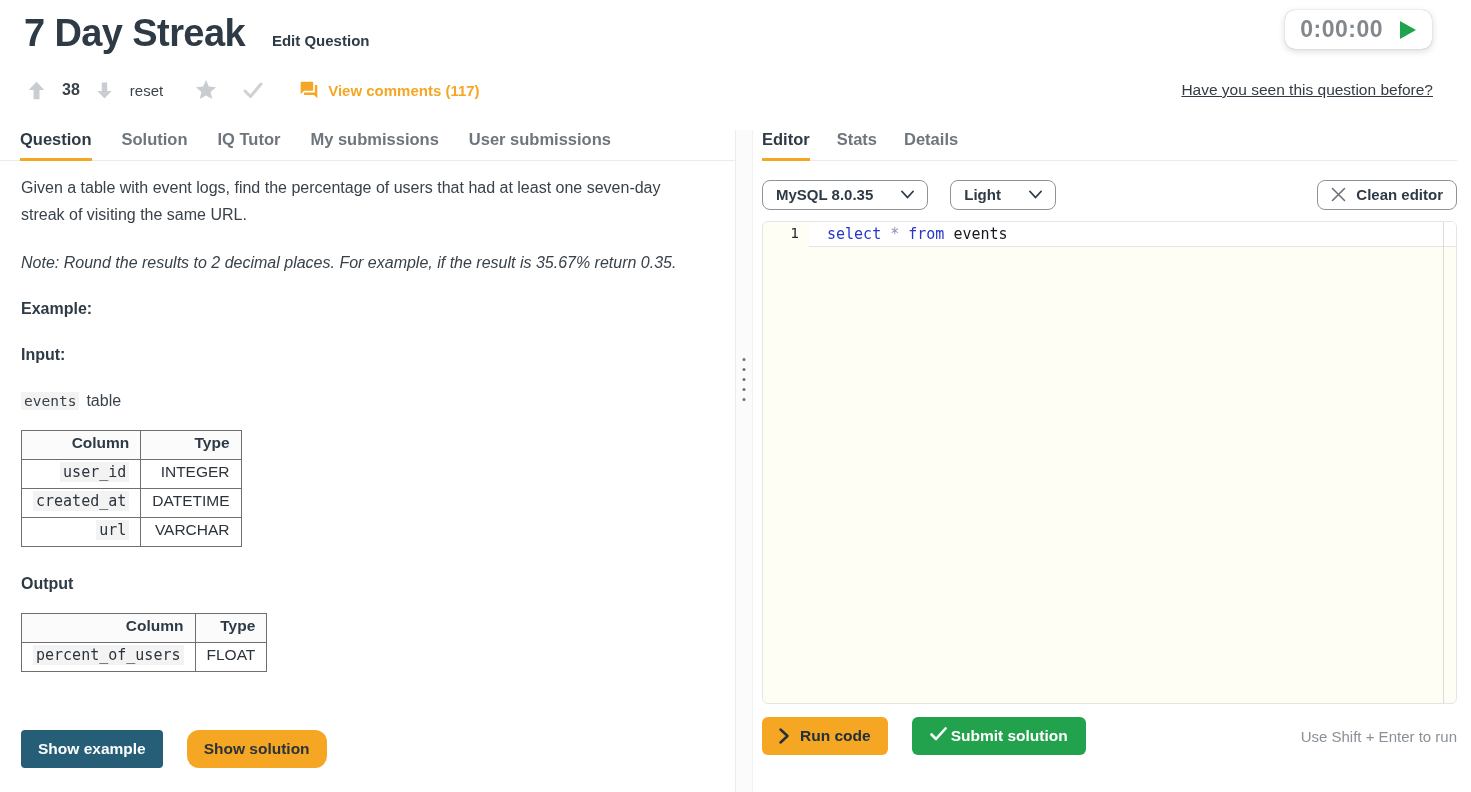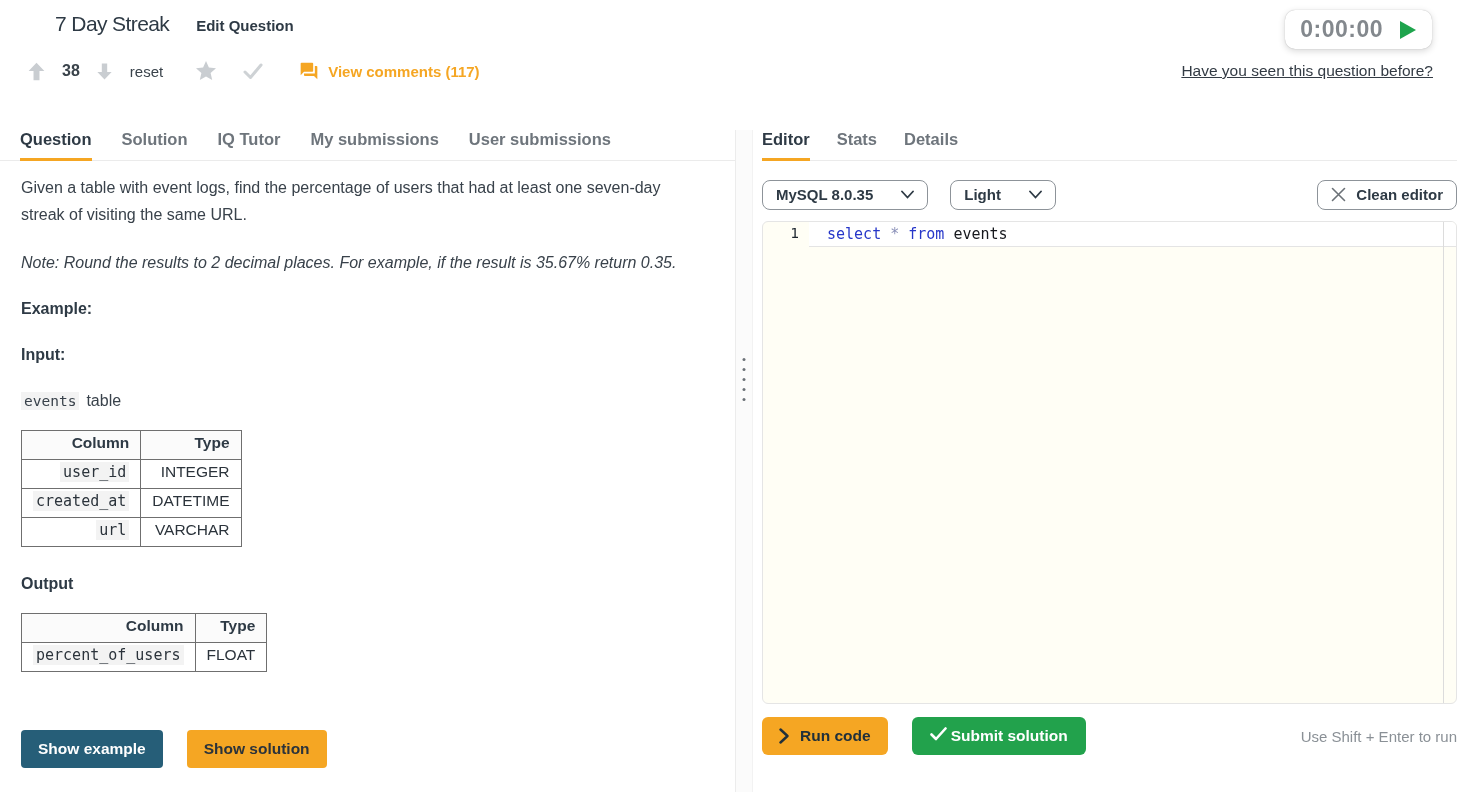--- a/index.html
+++ b/index.html
@@ -15,21 +15,21 @@
     --icon-gray:#C9CDD1;
   }
   *{box-sizing:border-box;margin:0;padding:0;}
   html,body{background:#fff;}
   body{
     width:1471px;height:792px;overflow:hidden;position:relative;
     font-family:"Liberation Sans",sans-serif;color:var(--text-dark);
   }
   .header{padding:12px 38px 0 24px;position:relative;}
   .title-row{display:flex;align-items:baseline;gap:27px;}
-  .page-title{font-size:21px;font-weight:400;letter-spacing:-0.6px;color:var(--text-dark);margin-left:31px;}
+  .page-title{font-size:38px;font-weight:700;letter-spacing:-0.6px;color:var(--text-dark);}
   .edit-link{font-size:15px;font-weight:600;color:var(--text-dark);cursor:pointer;}
   .timer-card{
     position:absolute;top:10px;right:39px;display:flex;align-items:center;gap:15px;
     background:#fff;border-radius:10px;padding:6px 15px;
     box-shadow:0 0 1px rgba(0,0,0,.3),0 2px 7px rgba(0,0,0,.16);
   }
   .timer-digits{font-size:23px;font-weight:700;color:#83888D;letter-spacing:.5px;}
   .actions-row{display:flex;align-items:center;margin-top:23px;padding-left:2px;}
   .icon-btn{display:flex;align-items:center;justify-content:center;cursor:pointer;background:none;border:none;}
   .vote-count{font-size:16px;font-weight:600;color:#3A434B;margin:0 15px;}
@@ -72,21 +72,21 @@
   .schema-table th{font-weight:700;background:#FBFBFB;color:var(--text-dark);}
   .schema-table td{color:#2B333B;}
   .schema-table td .inline-code{font-size:15px;}
   .t-input td:first-child,.t-input th:first-child{min-width:112px;}
   .t-input td:last-child,.t-input th:last-child{min-width:88px;}
   .t-output td:first-child,.t-output th:first-child{min-width:172px;}
   .t-output td:last-child,.t-output th:last-child{min-width:60px;}
   .left-buttons{display:flex;gap:24px;margin-top:58px;}
   .btn{border:none;border-radius:4px;font-size:15.5px;font-weight:700;padding:10px 17px;cursor:pointer;}
   .btn-teal{background:var(--teal);color:#fff;}
-  .btn-orange{background:var(--accent-orange);color:#2B333B;}
+  .btn-orange{background:var(--accent-orange);color:#2B333B;border-radius:12px;}
   .controls-row{display:flex;align-items:center;margin-top:19px;gap:22px;}
   .select-btn{display:flex;align-items:center;gap:28px;background:#fff;border:1px solid #8D9399;
     border-radius:8px;padding:5px 13px 6px;font-size:15px;font-weight:600;color:var(--text-dark);cursor:pointer;}
   .clean-btn{margin-left:auto;display:flex;align-items:center;gap:10px;background:#fff;border:1px solid #8D9399;
     border-radius:8px;padding:5px 13px 6px;font-size:15px;font-weight:600;color:var(--text-dark);cursor:pointer;}
   .editor-box{
     margin-top:11px;height:483px;border:1px solid #E5E5E5;border-radius:6px;
     background:var(--editor-bg);position:relative;overflow:hidden;
     font-family:"DejaVu Sans Mono",monospace;font-size:15px;cursor:text;
   }

